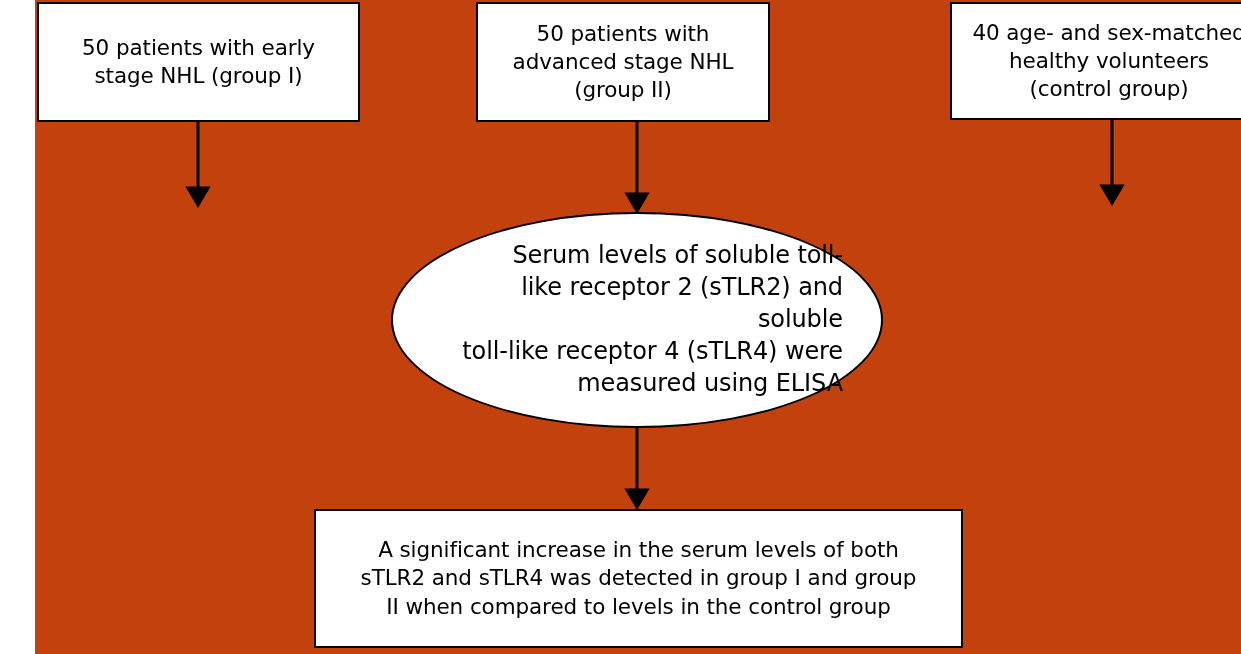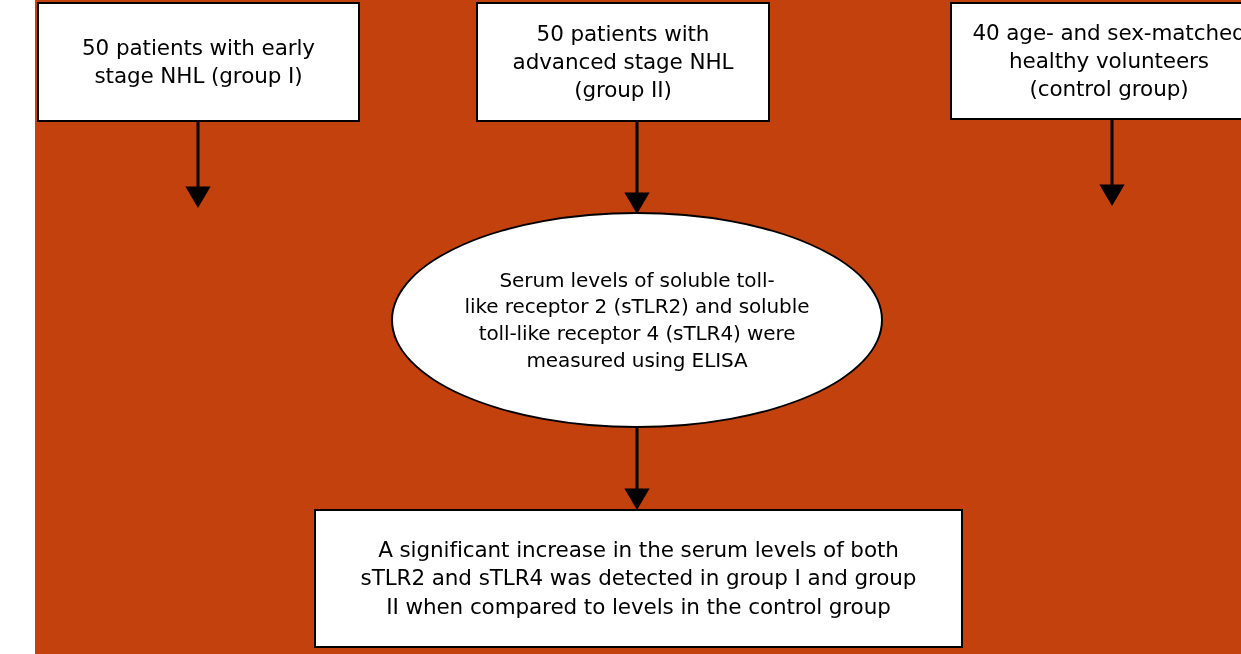--- a/index.html
+++ b/index.html
@@ -54,21 +54,22 @@
   
   #node-method {
     left: 356px; top: 212px; width: 492px; height: 216px;
     border: 2.5px solid #000000;
     border-radius: 50% / 50%;
     background: #ffffff;
     padding: 0 38px;
   }
   #node-method .node-text {
     line-height: 1.33;
-    font-size: 20px;
+    font-size: 24px;
+    text-align: right;
   }
   
   #node-conclusion {
     left: 279px; top: 509px; width: 649px; height: 139px;
     padding: 0 10px;
   }
   #node-conclusion .node-text {
     line-height: 1.32;
     font-size: 21.5px;
   }

